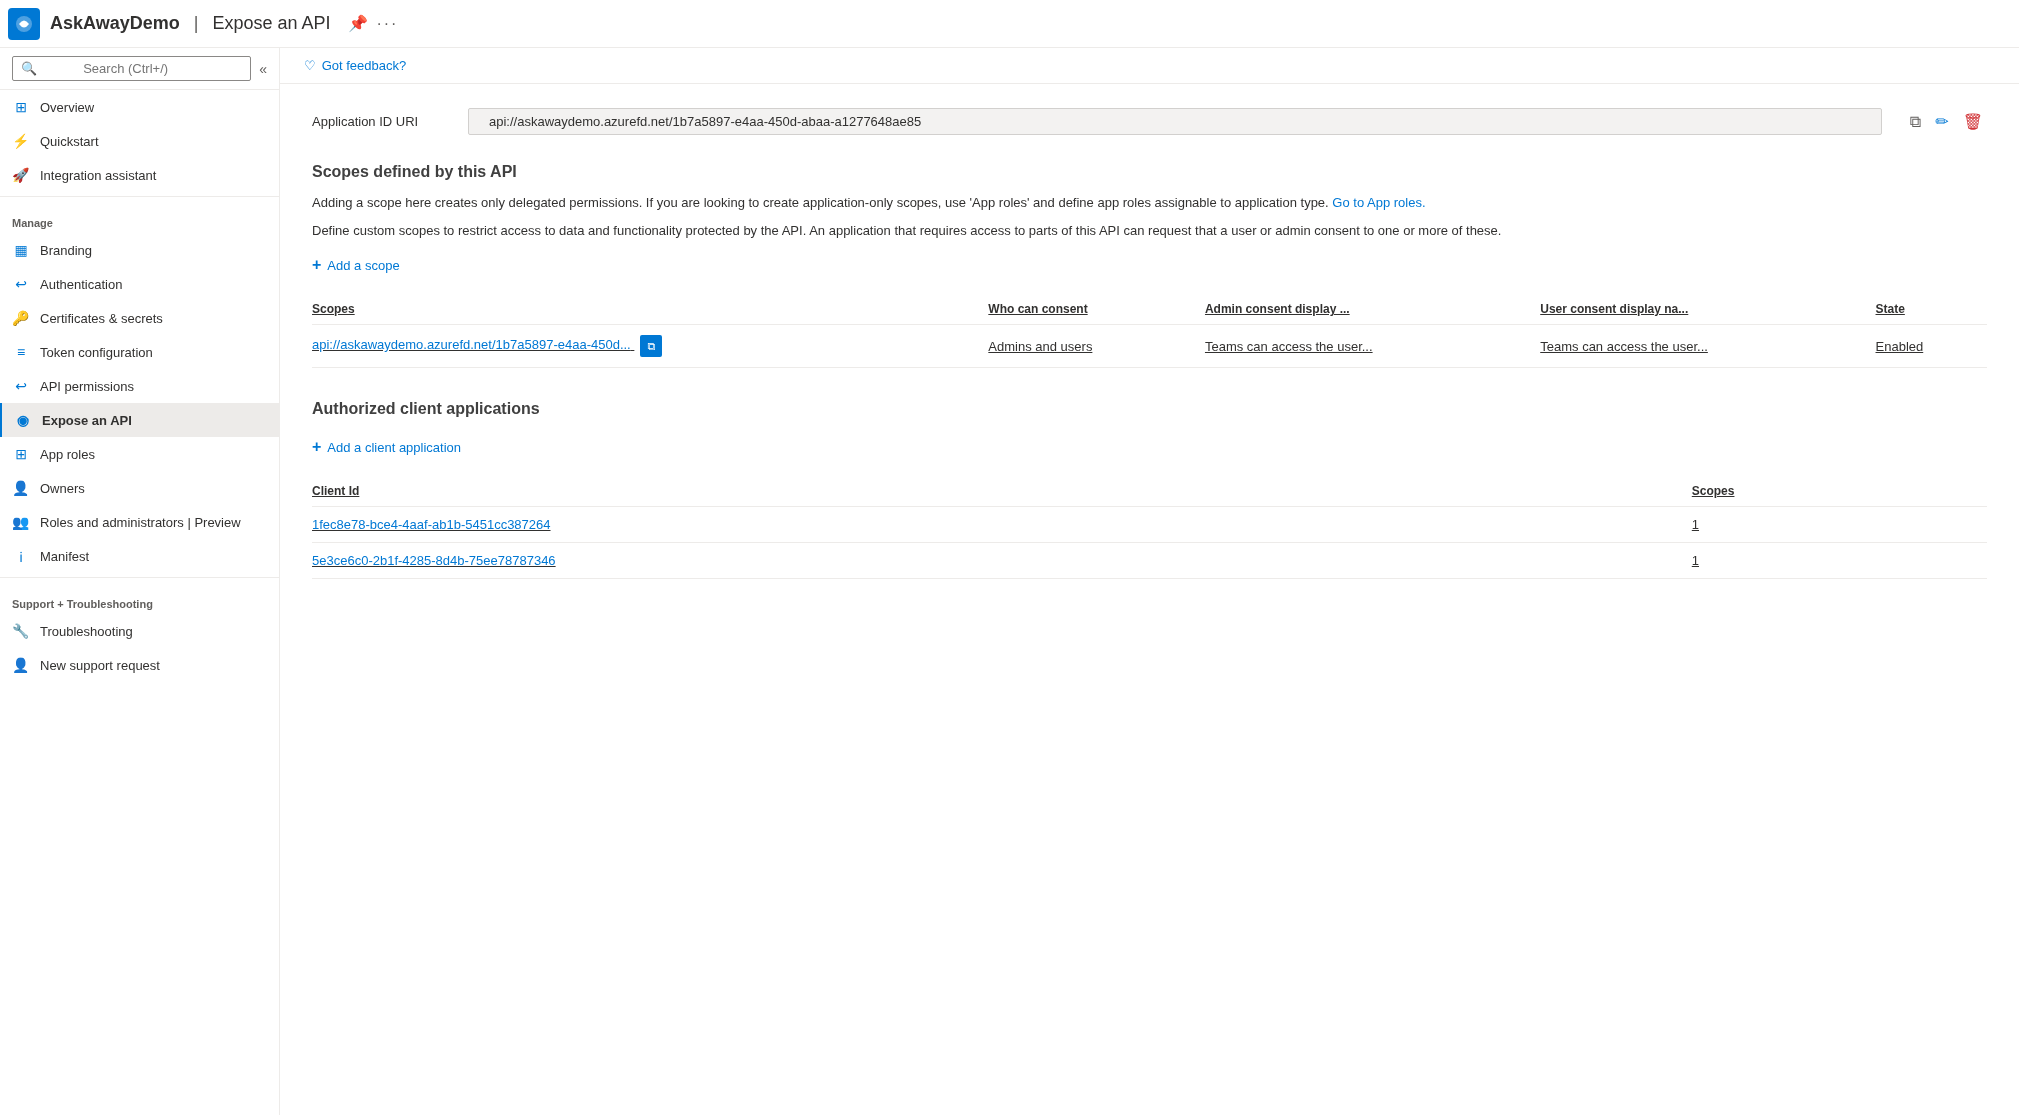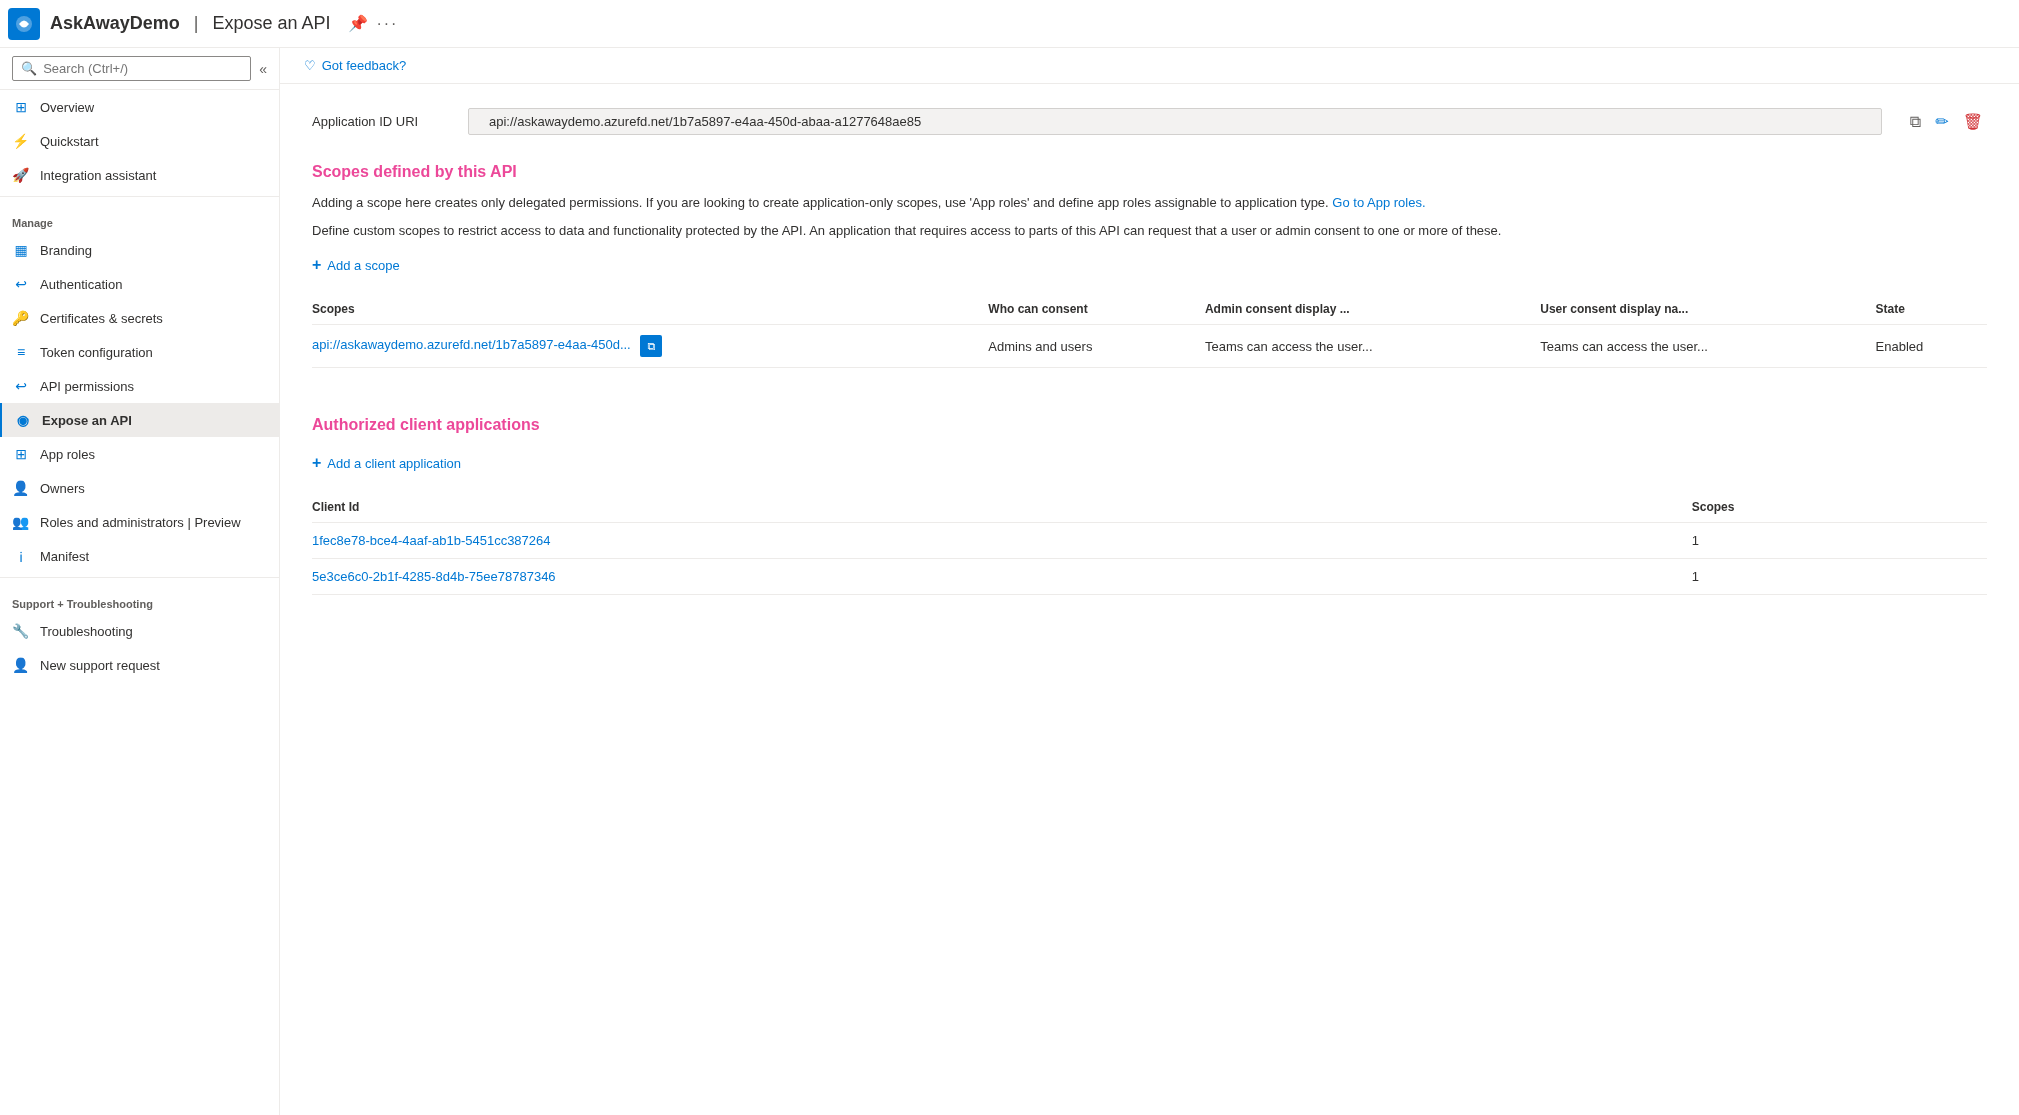--- a/index.html
+++ b/index.html
@@ -16,21 +16,21 @@
     .header-pin { font-size: 16px; color: #605e5c; cursor: pointer; }
     .header-more { font-size: 16px; color: #605e5c; cursor: pointer; letter-spacing: 2px; }
 
     
     .layout { display: flex; flex: 1; overflow: hidden; }
 
     
     .sidebar { width: 280px; flex-shrink: 0; border-right: 1px solid #edebe9; overflow-y: auto; background: #fff; display: flex; flex-direction: column; }
     .sidebar-search { padding: 8px 12px; border-bottom: 1px solid #edebe9; }
     .search-box { display: flex; align-items: center; border: 1px solid #8a8886; border-radius: 2px; padding: 4px 8px; gap: 6px; background: #fff; }
-    .search-box input { border: none; outline: none; font-size: 13px; color: #323130; width: 100%; background: transparent; }
+    .search-box input { border: none; outline: none; font-size: 13px; color: #323130; width: 100%; background: transparent; margin-left: 40px; }
     .search-icon { color: #605e5c; font-size: 13px; }
     .sidebar-collapse { font-size: 14px; color: #605e5c; cursor: pointer; margin-left: 4px; }
 
     .nav-section-label { padding: 16px 12px 4px 12px; font-size: 11px; font-weight: 600; color: #605e5c; text-transform: none; }
     .nav-item { display: flex; align-items: center; padding: 8px 12px; cursor: pointer; gap: 10px; color: #323130; font-size: 13px; }
     .nav-item.active { background: #edebe9; border-left: 2px solid #0078d4; font-weight: 600; }
     .nav-item-icon { width: 18px; height: 18px; display: flex; align-items: center; justify-content: center; flex-shrink: 0; font-size: 14px; }
     .nav-divider { height: 1px; background: #edebe9; margin: 4px 0; }
 
     
@@ -44,30 +44,30 @@
     .app-id-section { display: flex; align-items: center; gap: 16px; margin-bottom: 28px; }
     .app-id-label { font-size: 13px; color: #323130; white-space: nowrap; min-width: 140px; }
     .app-id-input { flex: 1; border: 1px solid #d2d0ce; padding: 5px 20px; font-size: 13px; color: #323130; background: #f3f2f1; border-radius: 2px; display: flex; align-items: center; }
     .app-id-input-text { flex: 1; overflow: hidden; text-overflow: ellipsis; white-space: nowrap; color: #323130; font-size: 13px; }
     .app-id-actions { display: flex; gap: 6px; align-items: center; margin-left: 8px; }
     .icon-btn { background: none; border: none; cursor: pointer; font-size: 16px; color: #605e5c; padding: 2px 4px; }
     .icon-btn.edit { color: #0078d4; }
     .icon-btn.delete { color: #d13438; }
 
     
-    .section-title { font-size: 16px; font-weight: 600; color: #ec4899; margin-bottom: 12px; }
+    .section-title { font-size: 16px; font-weight: 600; color: #404040; margin-bottom: 12px; }
     .section-desc { font-size: 13px; color: #323130; line-height: 1.5; margin-bottom: 8px; }
     .section-desc a, .link { color: #0078d4; text-decoration: none; cursor: pointer; }
 
     
     .add-btn { display: flex; align-items: center; gap: 6px; color: #0078d4; font-size: 13px; cursor: pointer; padding: 8px 0; margin-bottom: 12px; background: none; border: none; }
     .add-icon { font-size: 16px; font-weight: 700; }
 
     
-    .table { width: 100%; border-collapse: collapse; margin-bottom: 48px; }
+    .table { width: 100%; border-collapse: collapse; margin-bottom: 32px; text-decoration: underline; }
     .table th { text-align: left; font-size: 12px; font-weight: 600; color: #323130; padding: 8px 12px 8px 0; border-bottom: 1px solid #edebe9; }
     .table td { text-align: left; font-size: 13px; padding: 10px 12px 10px 0; border-bottom: 1px solid #edebe9; color: #323130; vertical-align: middle; }
     .table td a { color: #0078d4; text-decoration: none; cursor: pointer; }
     .copy-icon { display: inline-flex; align-items: center; justify-content: center; background: #0078d4; color: white; width: 22px; height: 22px; border-radius: 2px; font-size: 11px; cursor: pointer; margin-left: 6px; vertical-align: middle; }
     .state-enabled { color: #323130; }
 
     
     .icon-blue { color: #0078d4; }
     .icon-yellow { color: #f7a900; }
     .icon-orange { color: #ca5010; }

